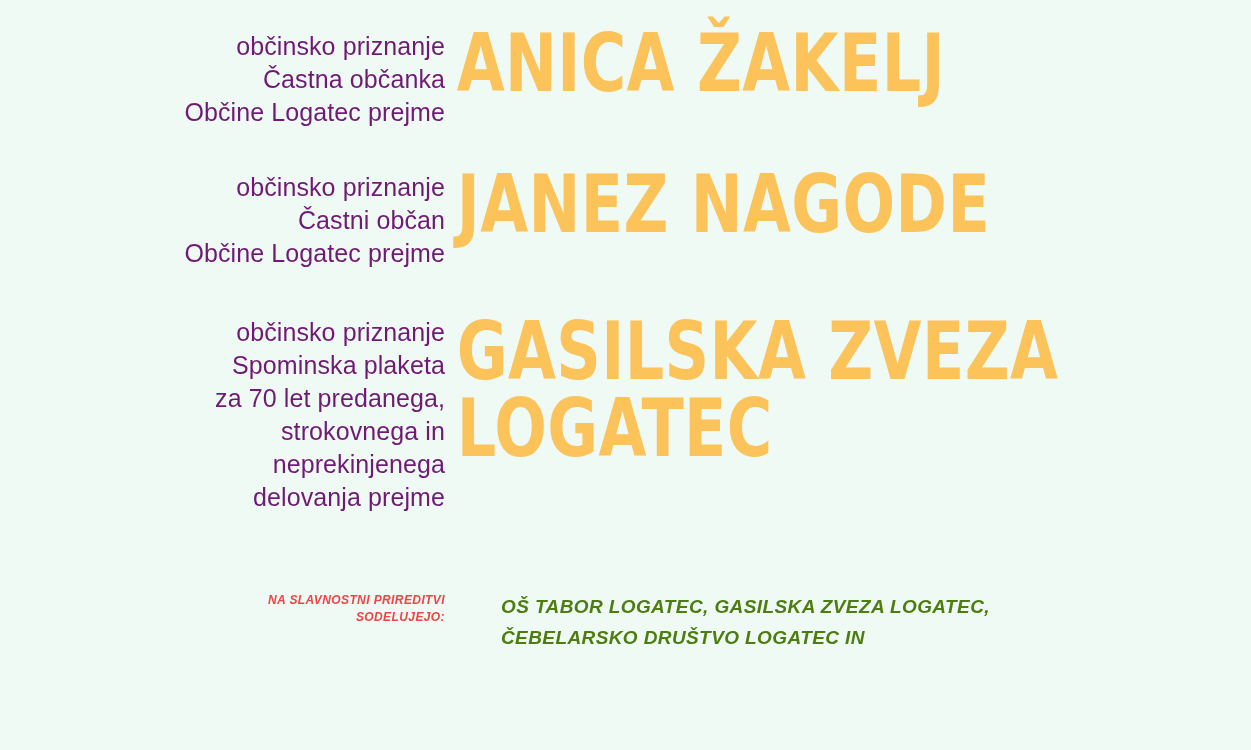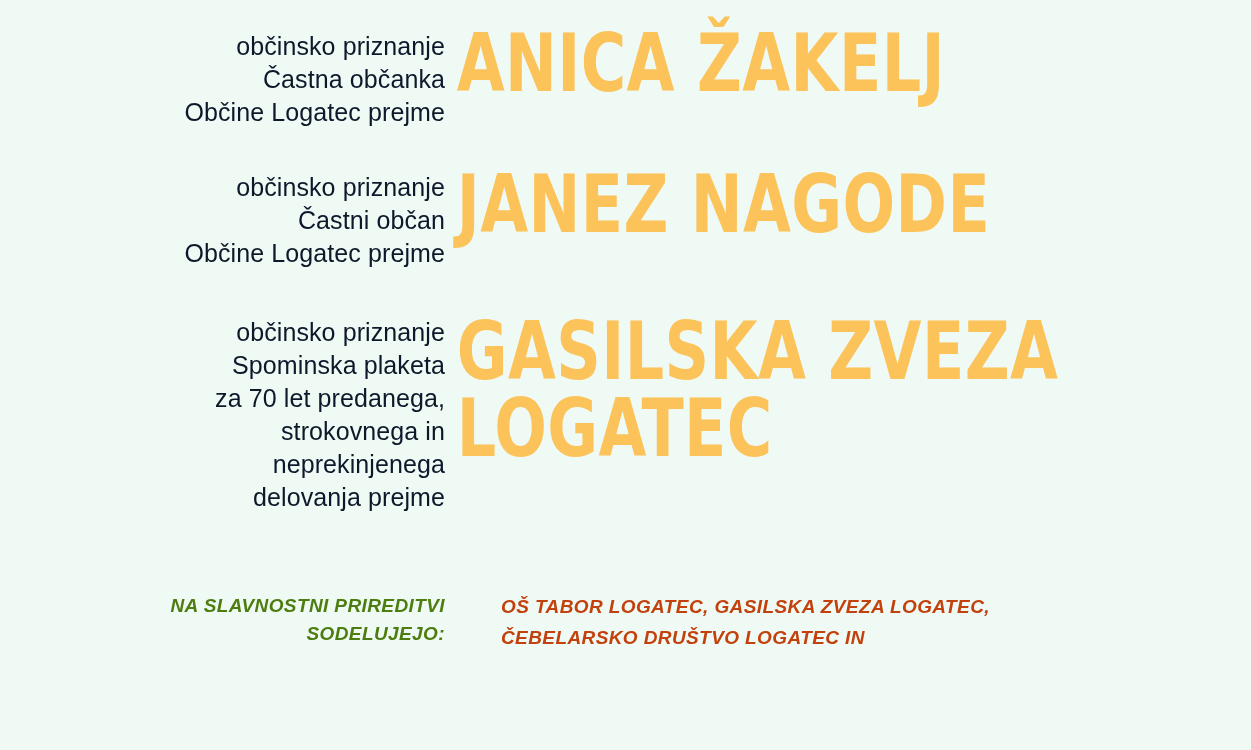--- a/index.html
+++ b/index.html
@@ -31,21 +31,21 @@
   .award-row {
     display: flex;
     align-items: flex-start;
     width: 100%;
   }
   .award-label {
     width: 455px;
     text-align: right;
     padding-right: 10px;
     box-sizing: border-box;
-    color: #0f172a;
+    color: #701a75;
     font-size: 25px;
     line-height: 1.32;
     font-weight: 400;
     letter-spacing: 0.1px;
     white-space: pre-line;
   }
   .award-name {
     flex: 1;
     color: #fbc35a;
     font-family: "DejaVu Sans", sans-serif;
@@ -75,34 +75,34 @@
     top: 592px;
     width: 1251px;
     display: flex;
     align-items: flex-start;
   }
   .participants-label {
     width: 455px;
     text-align: right;
     padding-right: 10px;
     box-sizing: border-box;
-    color: #4d7c0f;
-    font-size: 19px;
+    color: #ef4444;
+    font-size: 12px;
     font-weight: bold;
     font-style: italic;
     line-height: 1.45;
     letter-spacing: 0.4px;
     text-transform: uppercase;
     white-space: pre-line;
   }
   .participants-list {
     flex: 1;
     padding-left: 46px;
     box-sizing: border-box;
-    color: #c2410c;
+    color: #4d7c0f;
     font-size: 19px;
     font-weight: bold;
     font-style: italic;
     line-height: 1.62;
     letter-spacing: 0.4px;
     text-transform: uppercase;
   }
   .participants-list div { white-space: nowrap; }
 </style>
 </head>

